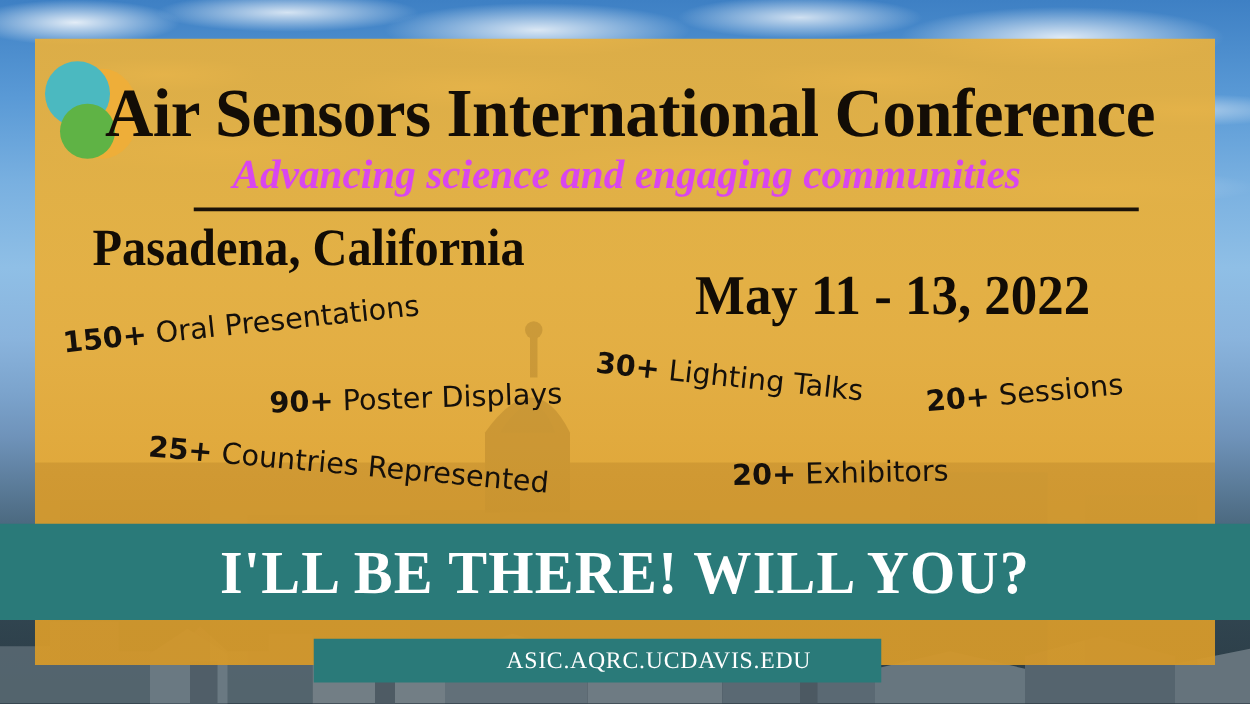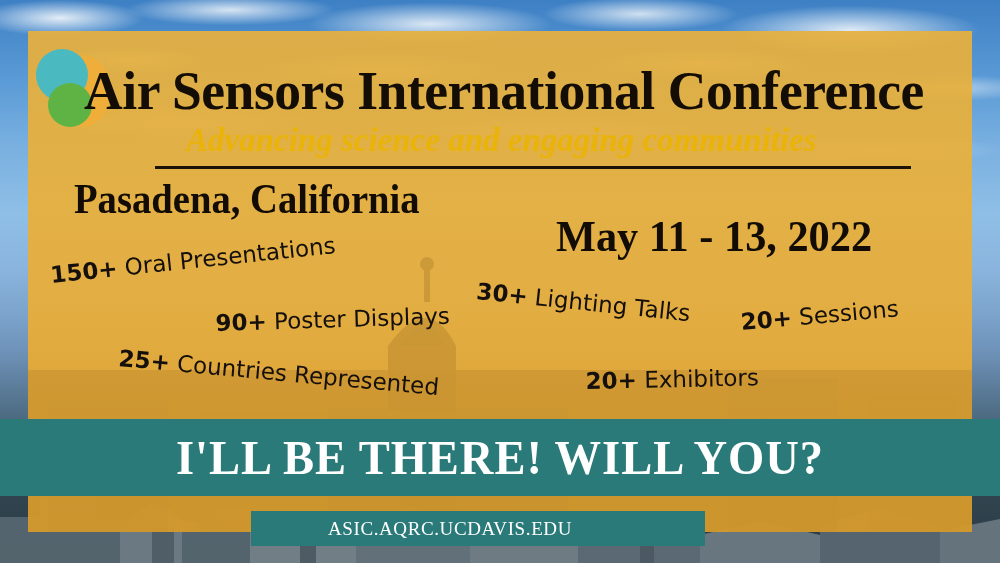--- a/index.html
+++ b/index.html
@@ -137,21 +137,21 @@
   }
   .subtitle {
     position: absolute;
     left: 186px; top: 122px;
     width: 760px;
     font-family: "Liberation Serif", serif;
     font-weight: bold;
     font-style: italic;
     font-size: 33px;
     line-height: 36px;
-    color: #eab308;
+    color: #d946ef;
     white-space: nowrap;
   }
   .rule {
     position: absolute;
     left: 155px; top: 166px;
     width: 756px; height: 0;
     border-top: 3px solid #1B1208;
   }
   .city-line {
     position: absolute;
@@ -223,21 +223,21 @@
   .url-band {
     position: absolute;
     left: 251px; top: 511px;
     width: 454px; height: 35px;
     background: #2A7A79;
   }
   .url-text {
     position: absolute;
     left: 251px; top: 518px;
     width: 398px;
-    text-align: center;
+    text-align: right;
     font-family: "Liberation Serif", serif;
     font-size: 19px;
     line-height: 22px;
     letter-spacing: .6px;
     color: #FFFFFF;
     white-space: nowrap;
   }
 </style>
 </head>
 <body>

